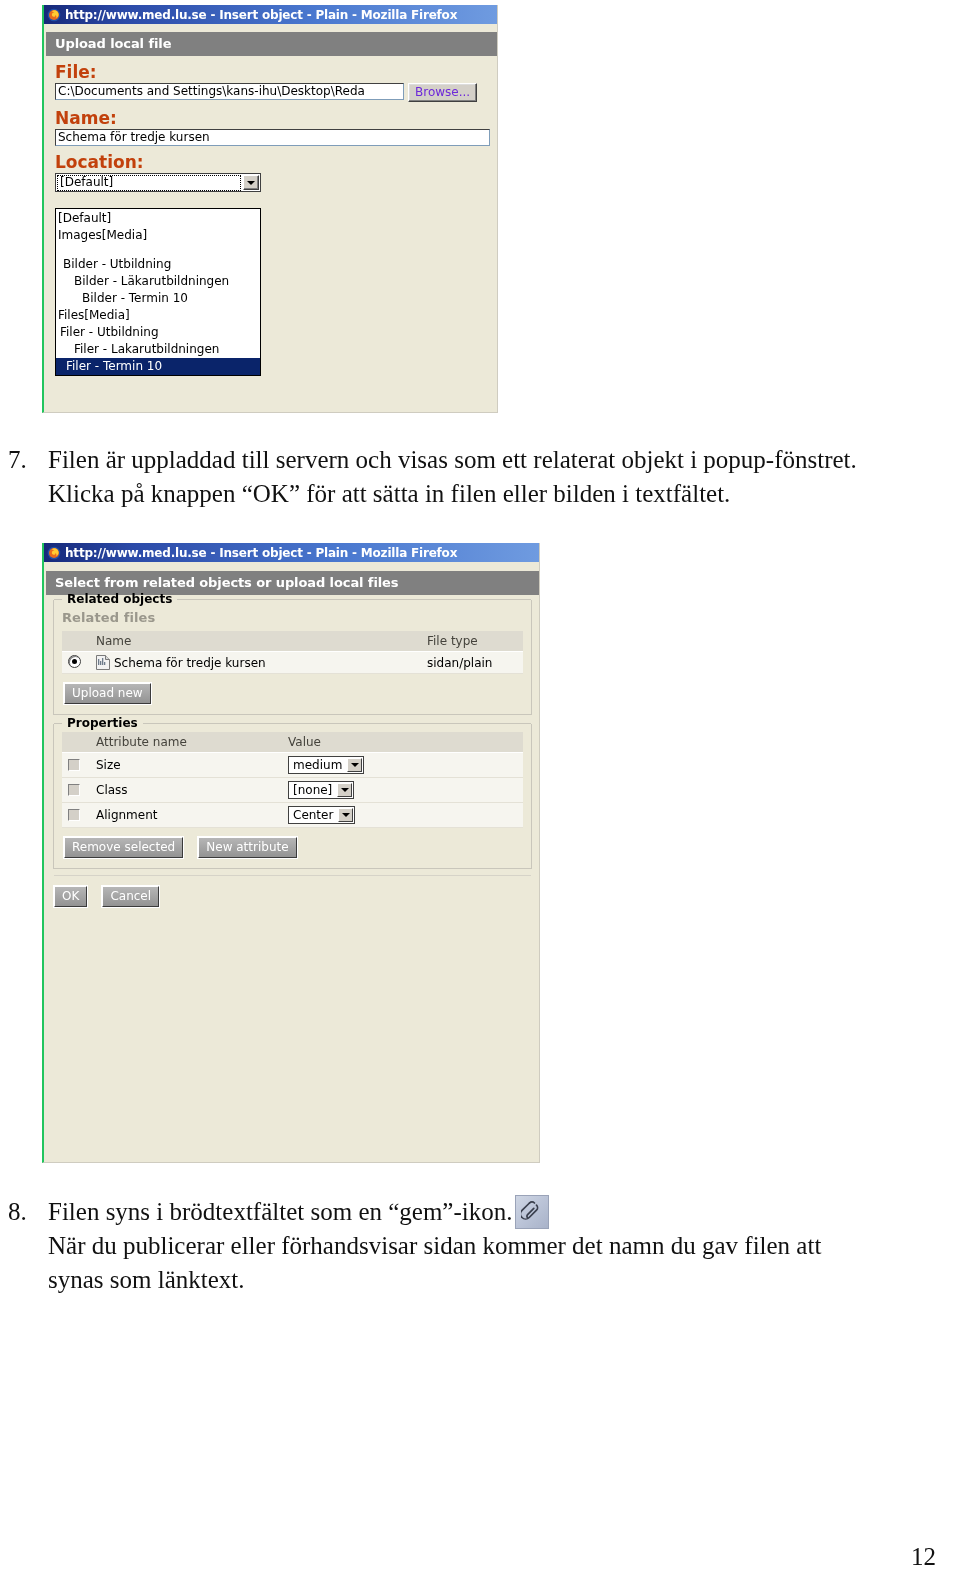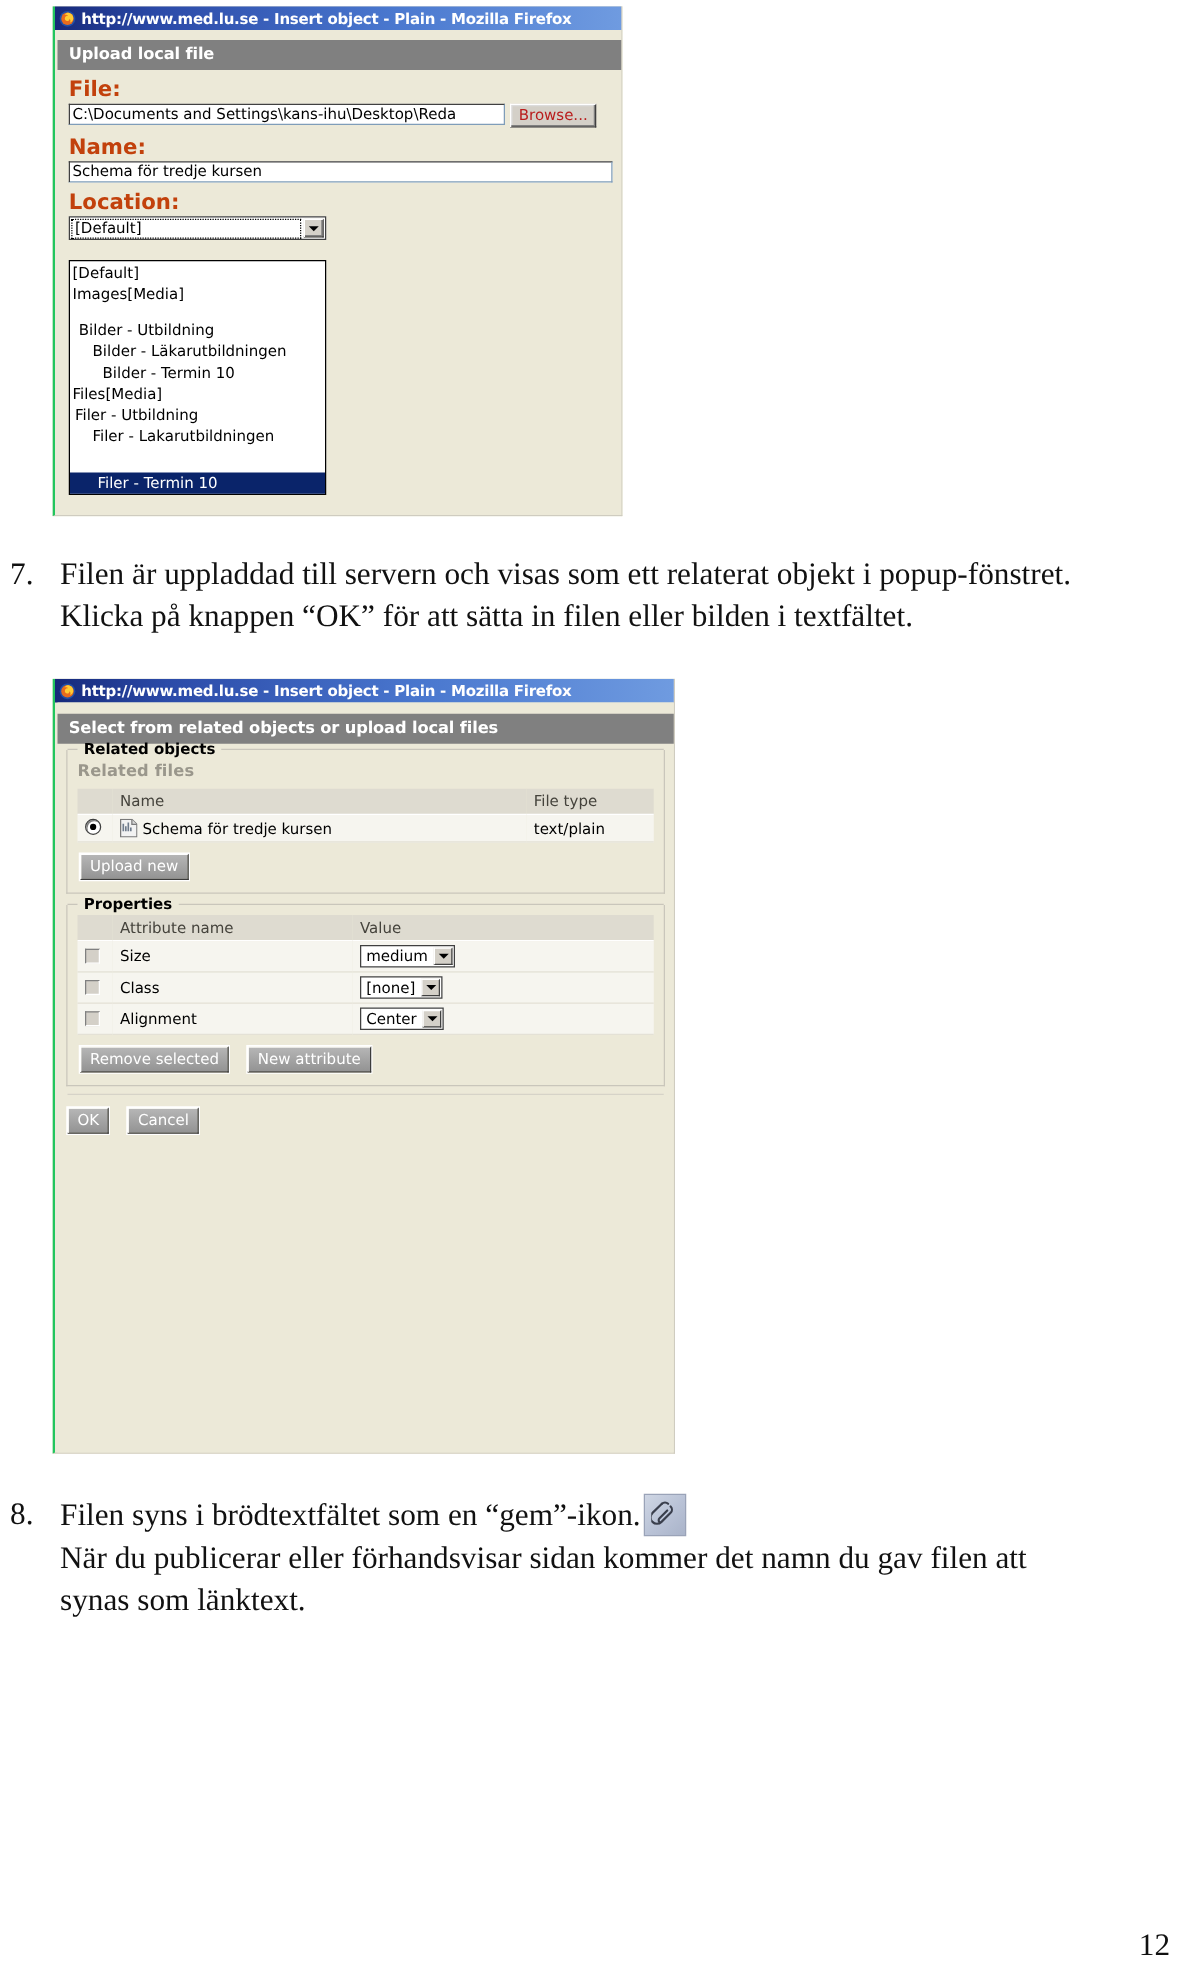--- a/index.html
+++ b/index.html
@@ -77,21 +77,21 @@
     line-height:15px;
     box-sizing:border-box;
     white-space:nowrap;overflow:hidden;
     font-family:"DejaVu Sans","Liberation Sans",sans-serif;
   }
   .btn95{
     background:#d4d0c8;
     border:1px solid;
     border-color:#ffffff #404040 #404040 #ffffff;
     box-shadow:inset -1px -1px 0 #808080, inset 1px 1px 0 #dcdcdc;
-    font-size:12px;color:#b91c1c;
+    font-size:12px;color:#6d28d9;
     padding:1px 6px 2px 6px;
     height:19px;line-height:15px;
     box-sizing:border-box;
     display:inline-block;
     white-space:nowrap;
     font-family:"DejaVu Sans","Liberation Sans",sans-serif;
   }
   
   #shot1{left:42px;top:5px;width:456px;height:408px;}
   #shot1 .gray-head{width:100%;box-sizing:border-box;}
@@ -295,21 +295,21 @@
 
       <ul class="sel-list" id="location-options">
           <li style="padding-left: 2px;">[Default]</li>
           <li style="padding-left: 2px;">Images[Media]</li>
           <li style="padding-left: 7px; margin-top: 12px;">Bilder - Utbildning</li>
           <li style="padding-left: 18px;">Bilder - Läkarutbildningen</li>
           <li style="padding-left: 26px;">Bilder - Termin 10</li>
           <li style="padding-left: 2px;">Files[Media]</li>
           <li style="padding-left: 4px;">Filer - Utbildning</li>
           <li style="padding-left: 18px;">Filer - Lakarutbildningen</li>
-          <li class="sel" style="padding-left: 22px; margin-top: 20px;">Filer - Termin 10</li>
+          <li class="sel" style="padding-left: 10px;">Filer - Termin 10</li>
         </ul>
 
     </div>
   </div>
 </div>
 
 <div class="para" id="para7">
   <span class="num">7.</span>
   <span class="txt">
     <span>Filen är uppladdad till servern och visas som ett relaterat objekt i popup-fönstret.</span><br>
@@ -366,21 +366,21 @@
                       <path d="M9.5 0.5v4h4" fill="#d9d9d9" stroke="#7a7a7a"></path>
                       <g fill="#6e7b8b">
                         <rect x="2" y="4" width="1.3" height="6"></rect>
                         <rect x="4" y="6" width="1.3" height="4"></rect>
                         <rect x="6" y="3" width="1.3" height="7"></rect>
                         <rect x="8" y="7" width="1.3" height="3"></rect>
                       </g>
                     </svg>
                   </span><span>Schema för tredje kursen</span>
                 </td>
-                <td>text/plain</td>
+                <td>sidan/plain</td>
               </tr>
             </tbody>
           </table>
 
           <div class="btnbar">
             <span class="btn-web">Upload new</span>
           </div>
         </div>
       </div>
 

